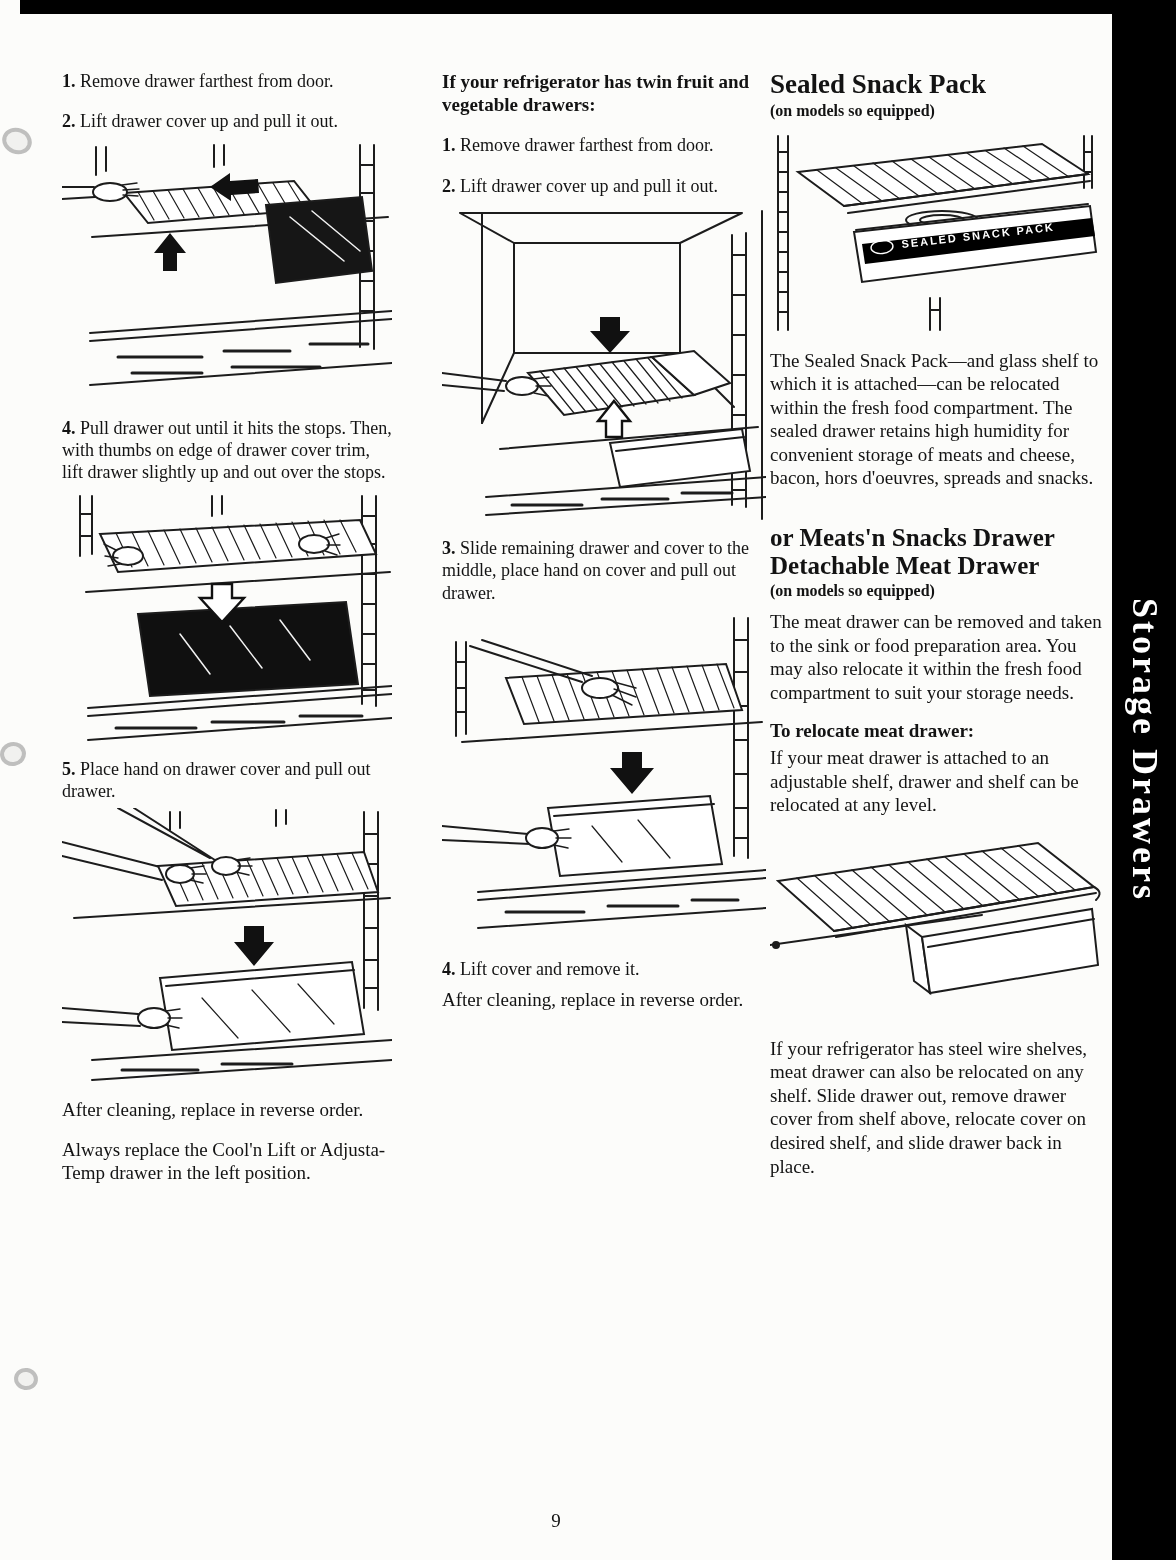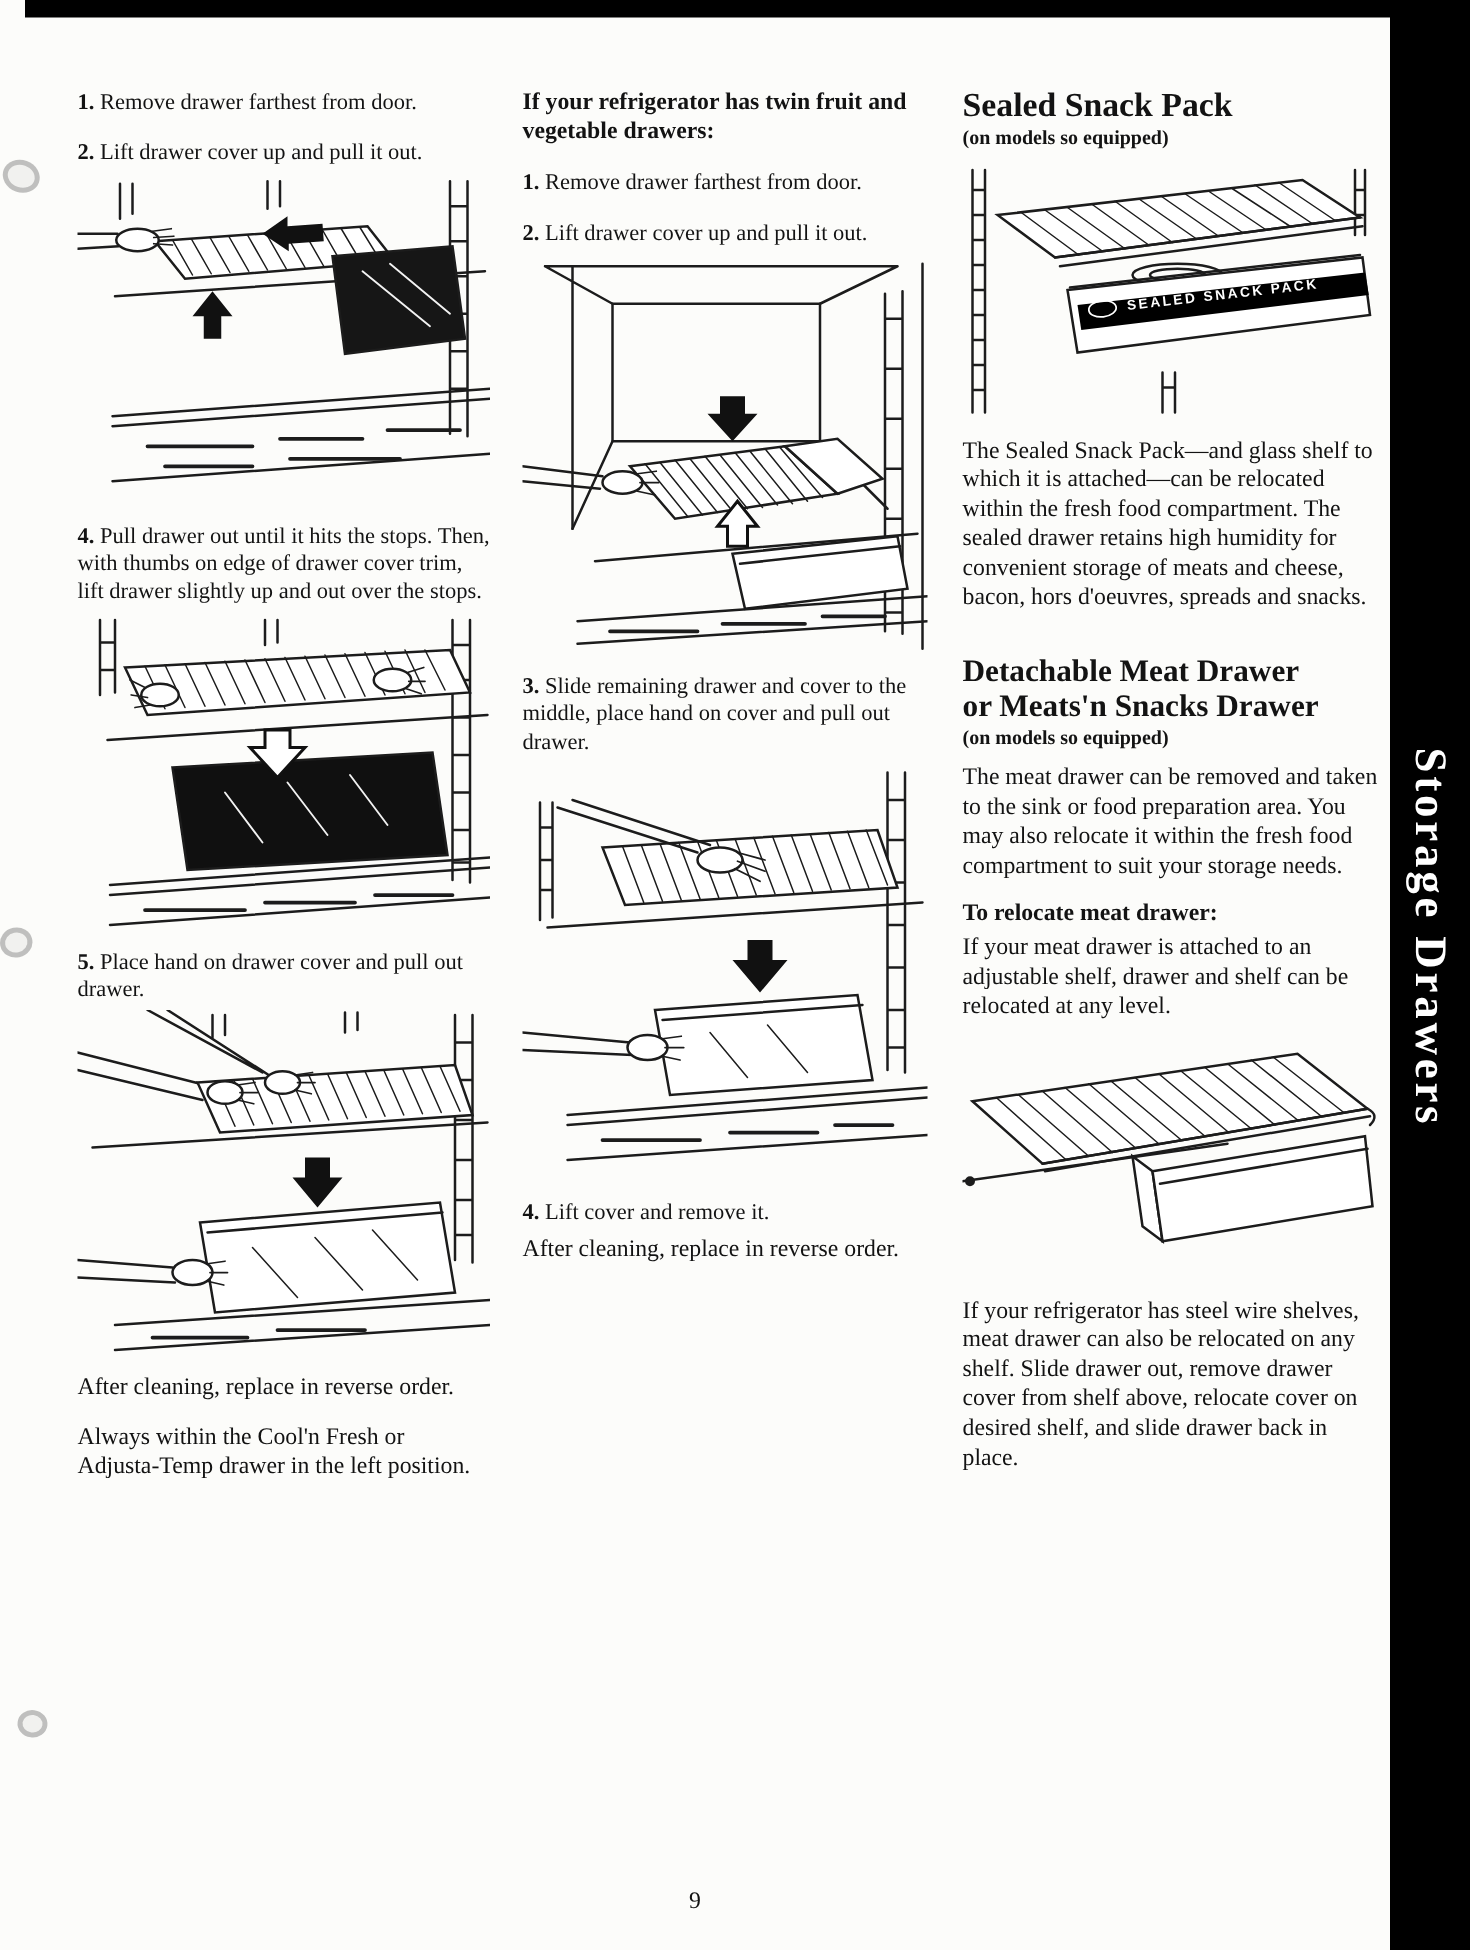--- a/index.html
+++ b/index.html
@@ -11,21 +11,21 @@
   }
   .topbar { position:absolute; top:0; left:20px; right:0; height:14px; background:#000; }
   .rightbar { position:absolute; top:0; right:0; width:64px; height:1560px; background:#000; }
   .side-tab {
     position:absolute; top:598px; right:10px; color:#fff;
     writing-mode:vertical-rl; font-weight:bold; font-size:36px; letter-spacing:3px;
     font-family:"Liberation Serif", serif;
   }
   .col { position:absolute; top:70px; }
   .col1 { left:62px;  width:330px; }
-  .col2 { left:418px; width:324px; }
+  .col2 { left:442px; width:324px; }
   .col3 { left:770px; width:332px; }
   .step { font-size:18px; line-height:1.24; margin-bottom:18px; }
   .step b { font-weight:bold; }
   .para { font-size:19px; line-height:1.24; margin-bottom:16px; }
   .lead { font-size:19px; font-weight:bold; line-height:1.22; margin-bottom:18px; }
   .h1 { font-size:27px; font-weight:bold; line-height:1.1; margin-bottom:2px; }
   .h2 { font-size:25px; font-weight:bold; line-height:1.12; margin:34px 0 2px; }
   .h2 span { display:block; }
   .subnote { font-size:16px; font-weight:bold; margin-bottom:10px; }
   .subhead { font-size:19px; font-weight:bold; margin:4px 0 4px; }
@@ -154,21 +154,21 @@
           </g>
           <path d="M30 252 L330 232"></path>
           <path stroke-width="3" d="M60 262 h76 M160 256 h70"></path>
           <path d="M30 272 L330 252"></path>
         </g>
         <polygon points="182,118 202,118 202,134 212,134 192,158 172,134 182,134" fill="#111"></polygon>
       </svg>
     </div>
 
     <p class="para">After cleaning, replace in reverse order.</p>
-    <p class="para">Always within the Cool'n Fresh or Adjusta-Temp drawer in the left position.</p>
+    <p class="para">Always replace the Cool'n Lift or Adjusta-Temp drawer in the left position.</p>
   </div>
 
   <div class="col col2">
 
     <p class="lead">If your refrigerator has twin fruit and vegetable drawers:</p>
 
     <p class="step">
       <b>1.</b>
       <span>Remove drawer farthest from door.</span>
     </p>
@@ -266,22 +266,22 @@
         </g>
         <polygon points="92,114 322,88 325,106 95,134" fill="#000"></polygon>
         <ellipse cx="112" cy="117" rx="11" ry="6.5" fill="none" stroke="#fff" stroke-width="1.4" transform="rotate(-6.5 112 117)"></ellipse>
         <text x="132" y="118" transform="rotate(-6.5 132 118)" fill="#fff" font-family="Liberation Sans, sans-serif" font-size="11" font-weight="bold" letter-spacing="2">SEALED SNACK PACK</text>
       </svg>
     </div>
 
     <p class="para" style="">The Sealed Snack Pack—and glass shelf to which it is attached—can be relocated within the fresh food compartment. The sealed drawer retains high humidity for convenient storage of meats and cheese, bacon, hors d'oeuvres, spreads and snacks.</p>
 
     <h2 class="h2">
+      <span>or Meats'n Snacks Drawer</span>
       <span>Detachable Meat Drawer</span>
-      <span>or Meats'n Snacks Drawer</span>
     </h2>
     <p class="subnote">(on models so equipped)</p>
 
     <p class="para">The meat drawer can be removed and taken to the sink or food preparation area. You may also relocate it within the fresh food compartment to suit your storage needs.</p>
 
     <p class="subhead">To relocate meat drawer:</p>
     <p class="para" style="margin-bottom:18px">If your meat drawer is attached to an adjustable shelf, drawer and shelf can be relocated at any level.</p>
 
     <div class="fig">
       <svg width="332" height="188" viewBox="0 0 332 188">

